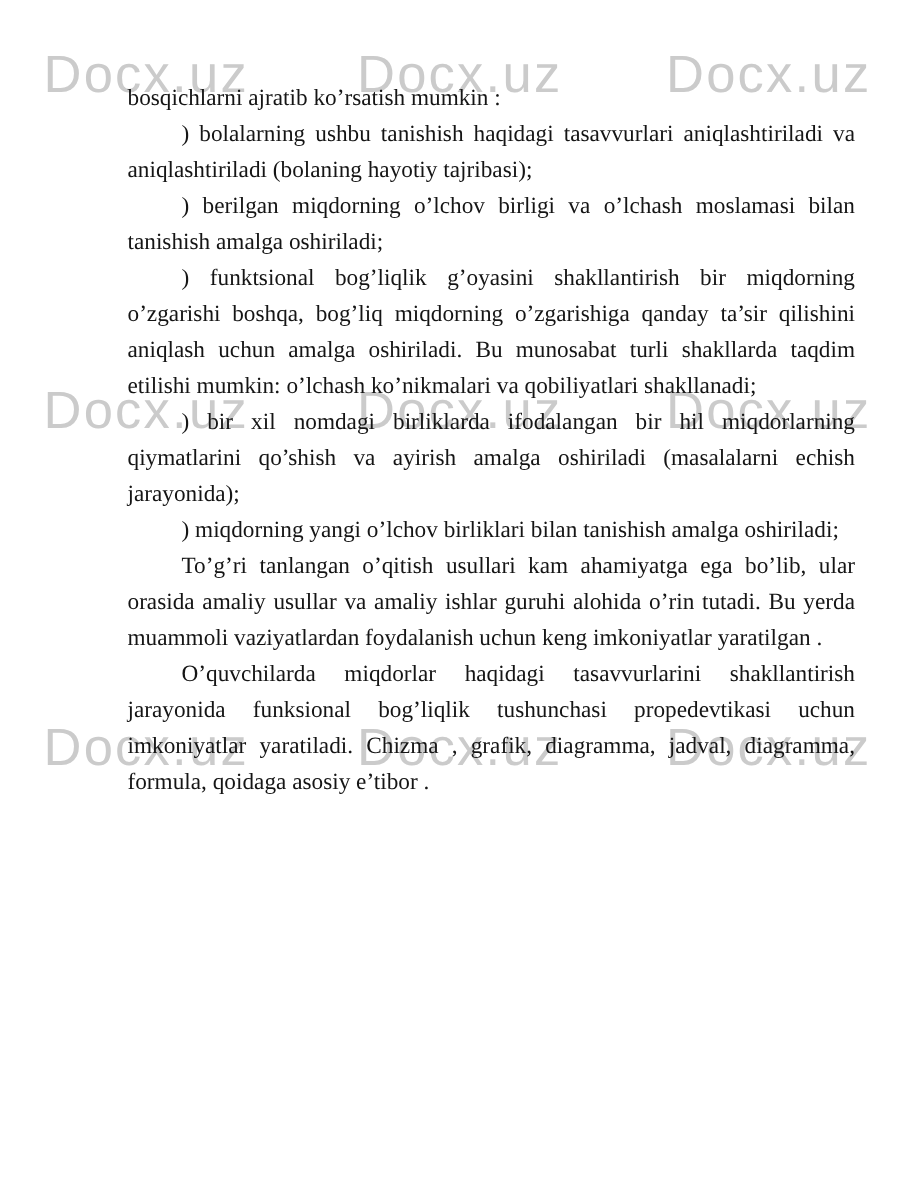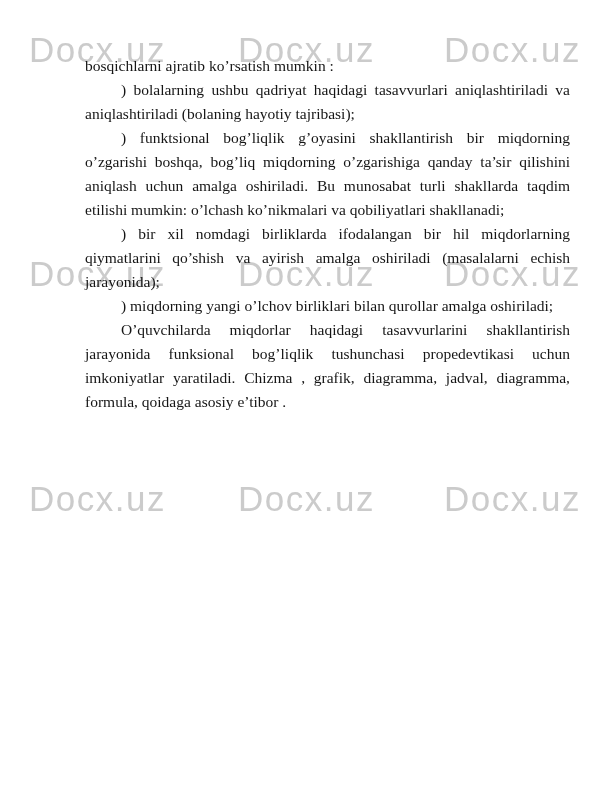--- a/index.html
+++ b/index.html
@@ -69,21 +69,23 @@
     <span class="wm" style="left:444px; top:481px;">Docx.uz</span>
 
     <span class="wm" style="left:29px;  top:703px;">Docx.uz</span>
     <span class="wm" style="left:238px; top:703px;">Docx.uz</span>
     <span class="wm" style="left:444px; top:703px;">Docx.uz</span>
   </div>
 
   <div class="text-block">
     <p class="continuation">bosqichlarni ajratib ko’rsatish mumkin :</p>
     <div>
-        <p>)  bolalarning  ushbu  qadriyat  haqidagi  tasavvurlari  aniqlashtiriladi  va aniqlashtiriladi (bolaning hayotiy tajribasi);</p>
+        <p>)  bolalarning  ushbu  tanishish  haqidagi  tasavvurlari  aniqlashtiriladi  va aniqlashtiriladi (bolaning hayotiy tajribasi);</p>
+        <p>) berilgan miqdorning o’lchov birligi va o’lchash moslamasi bilan tanishish amalga oshiriladi;</p>
         <p>) funktsional bog’liqlik g’oyasini shakllantirish bir miqdorning o’zgarishi boshqa, bog’liq miqdorning o’zgarishiga qanday ta’sir qilishini aniqlash uchun amalga oshiriladi. Bu munosabat turli shakllarda taqdim etilishi mumkin: o’lchash ko’nikmalari va qobiliyatlari shakllanadi;</p>
         <p>) bir xil nomdagi birliklarda ifodalangan bir hil miqdorlarning qiymatlarini qo’shish va ayirish amalga oshiriladi (masalalarni echish jarayonida);</p>
-        <p>) miqdorning yangi o’lchov birliklari bilan qurollar amalga oshiriladi;</p>
+        <p>) miqdorning yangi o’lchov birliklari bilan tanishish amalga oshiriladi;</p>
+        <p>To’g’ri tanlangan o’qitish usullari kam ahamiyatga ega bo’lib, ular orasida amaliy usullar va amaliy ishlar guruhi alohida o’rin tutadi. Bu yerda muammoli vaziyatlardan foydalanish uchun keng imkoniyatlar yaratilgan .</p>
         <p>O’quvchilarda miqdorlar haqidagi tasavvurlarini shakllantirish jarayonida funksional bog’liqlik tushunchasi propedevtikasi uchun imkoniyatlar yaratiladi. Chizma , grafik, diagramma, jadval, diagramma, formula, qoidaga asosiy e’tibor .</p>
       </div>
   </div>
 
 </div>
 
 </body></html>

